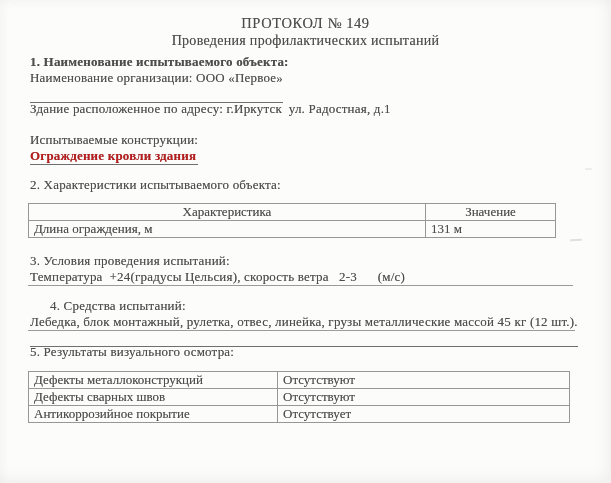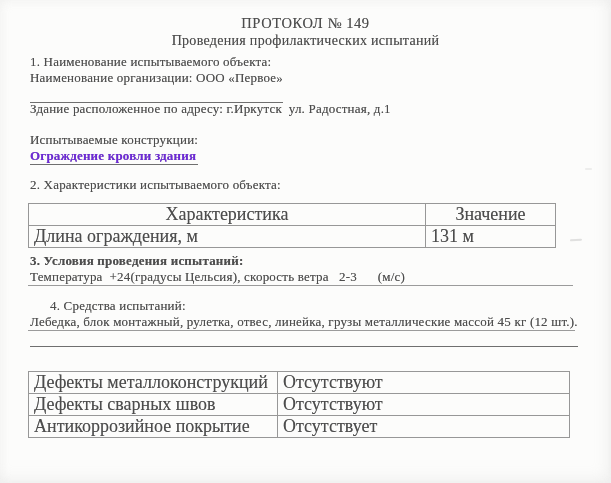--- a/index.html
+++ b/index.html
@@ -27,55 +27,55 @@
     font-size:14.5px;letter-spacing:0.6px;
   }
   .subtitle{
     font-size:14px;letter-spacing:0.3px;
   }
   .u{
     border-bottom:1px solid #6f6f6f;
     padding-bottom:17px;
   }
   .bold{
-    font-weight:bold;color:#6d28d9;
+    font-weight:bold;color:#b91c1c;
   }
   .rule{
     position:absolute;left:28px;height:0;
     border-top:1px solid #9b9b9b;
   }
   table.doc-table{
     position:absolute;
     border-collapse:collapse;
     table-layout:fixed;
   }
   table.doc-table td{
     border:1px solid #979797;
-    font-size:18px;
+    font-size:13px;
     color:#4d4d4d;
     padding:0 5px;
     white-space:pre;
     overflow:hidden;
     text-shadow:0 0 0.4px rgba(80,80,80,0.5);
   }
   td.center{text-align:center;}
   .smudge{
     position:absolute;background:rgba(150,150,150,0.28);
     border-radius:2px;
   }
 </style>
 </head>
 <body>
 
 <div class="page">
 
   <div class="line centered title" style="top:15px;">ПРОТОКОЛ № 149</div>
   <div class="line centered subtitle" style="top:33px;">Проведения профилактических испытаний</div>
 
-  <div class="line" style="top:54px;">1. Наименование испытываемого объекта:</div>
+  <div class="line" style="top:54px;font-weight:bold;">1. Наименование испытываемого объекта:</div>
   <div class="line" style="top:70px;"><span class="u">Наименование организации: ООО «Первое»</span></div>
   <div class="line" style="top:101px;">Здание расположенное по адресу: г.Иркутск  ул. Радостная, д.1</div>
 
   <div class="line" style="top:132px;"><span class="u">Испытываемые конструкции:</span></div>
   <div class="line bold" style="top:148px;">Ограждение кровли здания</div>
 
   <div class="line" style="top:177px;">2. Характеристики испытываемого объекта:</div>
 
   <table class="doc-table" style="left:28px;top:203px;width:527px;">
     <colgroup>
@@ -87,28 +87,29 @@
       <td class="center">Характеристика</td>
       <td class="center">Значение</td>
     </tr>
     <tr style="height:15px;">
       <td>Длина ограждения, м</td>
       <td>131 м</td>
     </tr>
   </tbody>
     </table>
 
-  <div class="line" style="top:253px;font-weight:bold;">3. Условия проведения испытаний:</div>
+  <div class="line" style="top:253px;">3. Условия проведения испытаний:</div>
   <div class="line" style="top:269px;">Температура  +24(градусы Цельсия), скорость ветра   2-3      (м/с)</div>
   <div class="rule" style="top:285px;width:545px;"></div>
 
   <div class="line" style="top:298px;margin-left:20px;">4. Средства испытаний:</div>
   <div class="line" style="top:314px;"><span class="u">Лебедка, блок монтажный, рулетка, отвес, линейка, грузы металлические массой 45 кг (12 шт.).</span></div>
   <div class="rule" style="top:330px;width:547px;"></div>
 
+  <div class="line" style="top:344px;">5. Результаты визуального осмотра:</div>
 
   <table class="doc-table" style="left:28px;top:371px;width:541px;">
     <colgroup>
         <col style="width:249px">
         <col style="width:292px">
       </colgroup>
     <tbody>
         <tr style="height:16px;">
       <td>Дефекты металлоконструкций</td>
       <td>Отсутствуют</td>

